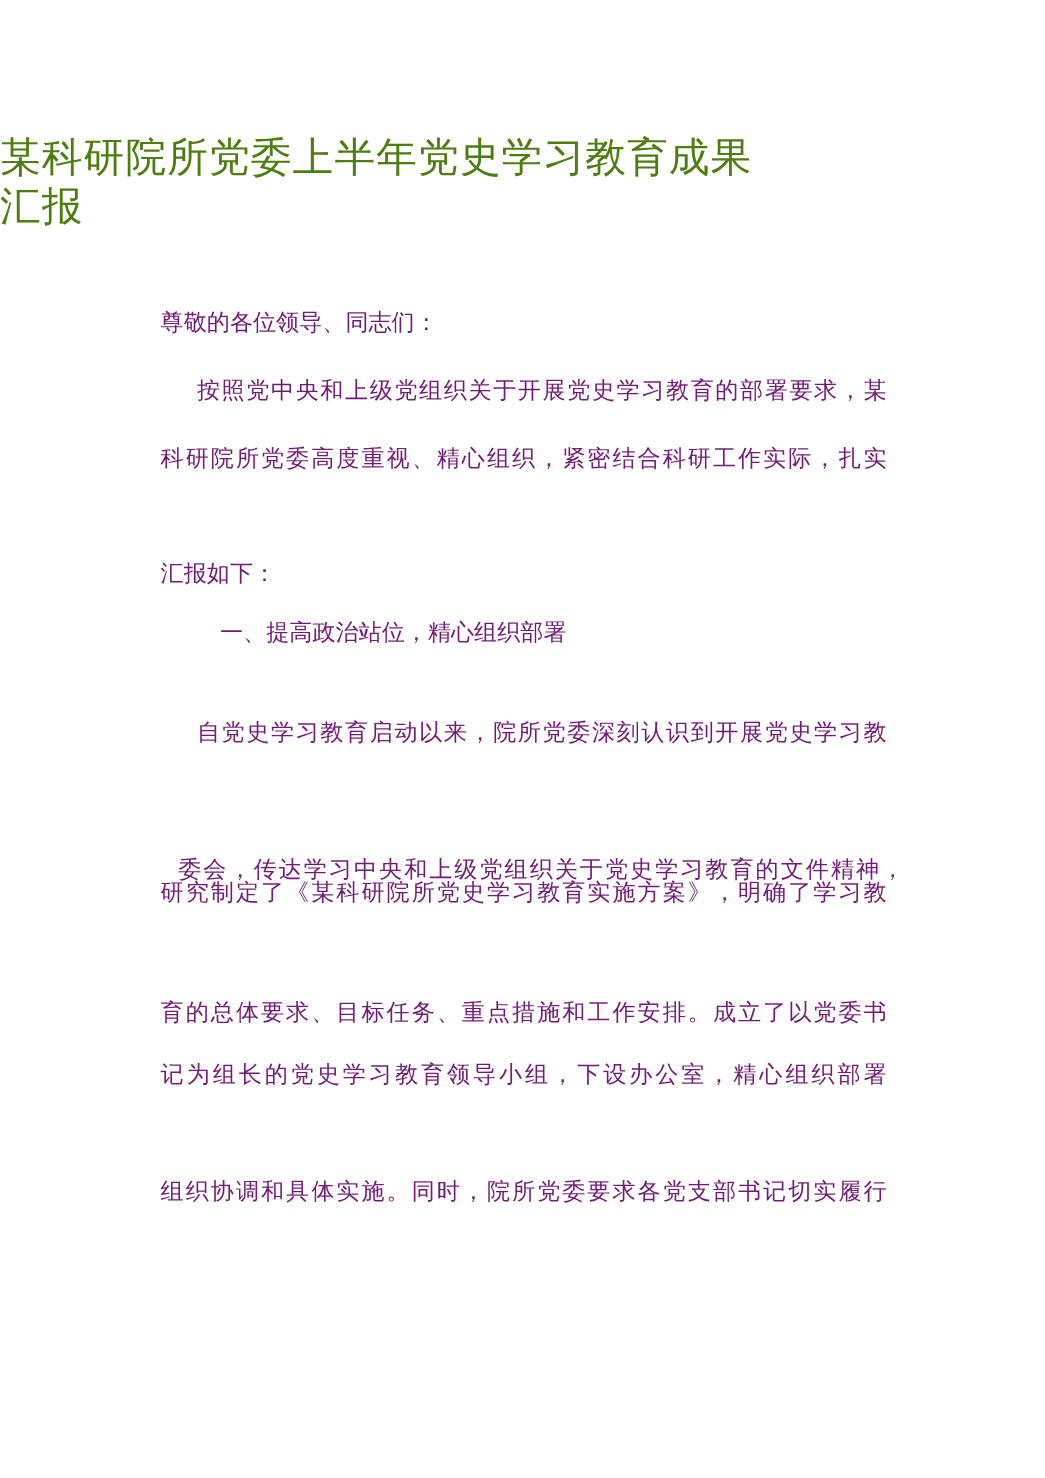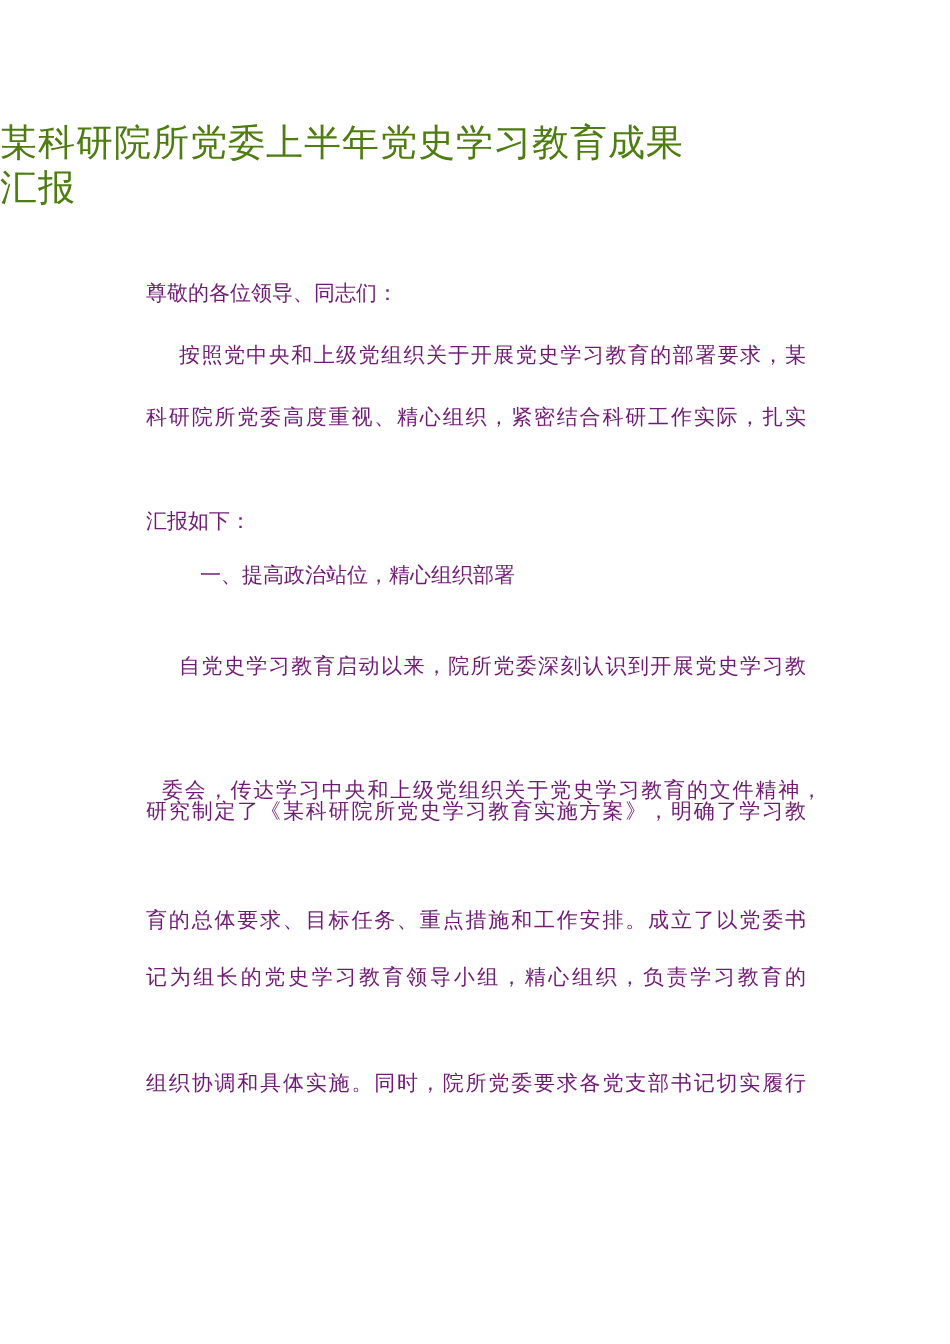--- a/index.html
+++ b/index.html
@@ -25,15 +25,15 @@
   <div class="line justify" style="top:402px;">科研院所党委高度重视、精心组织，紧密结合科研工作实际，扎实</div>
   <div class="line indent justify" style="top:340px;">按照党中央和上级党组织关于开展党史学习教育的部署要求，某</div>
   <div class="line" style="top:506px;">汇报如下：</div>
 
   <div class="line indent" style="top:560px;margin-left:21px;">一、提高政治站位，精心组织部署</div>
 
   <div class="line indent justify" style="top:651px;">自党史学习教育启动以来，院所党委深刻认识到开展党史学习教</div>
   <div class="line justify" style="top:775px;margin-left:16px;">委会，传达学习中央和上级党组织关于党史学习教育的文件精神，</div>
   <div class="line justify" style="top:796px;">研究制定了《某科研院所党史学习教育实施方案》，明确了学习教</div>
   <div class="line justify" style="top:905px;">育的总体要求、目标任务、重点措施和工作安排。成立了以党委书</div>
-  <div class="line justify" style="top:962px;">记为组长的党史学习教育领导小组，精心组织，负责学习教育的</div>
+  <div class="line justify" style="top:962px;">记为组长的党史学习教育领导小组，下设办公室，精心组织部署</div>
   <div class="line justify" style="top:1068px;">组织协调和具体实施。同时，院所党委要求各党支部书记切实履行</div>
 </div>
 
 </body></html>

